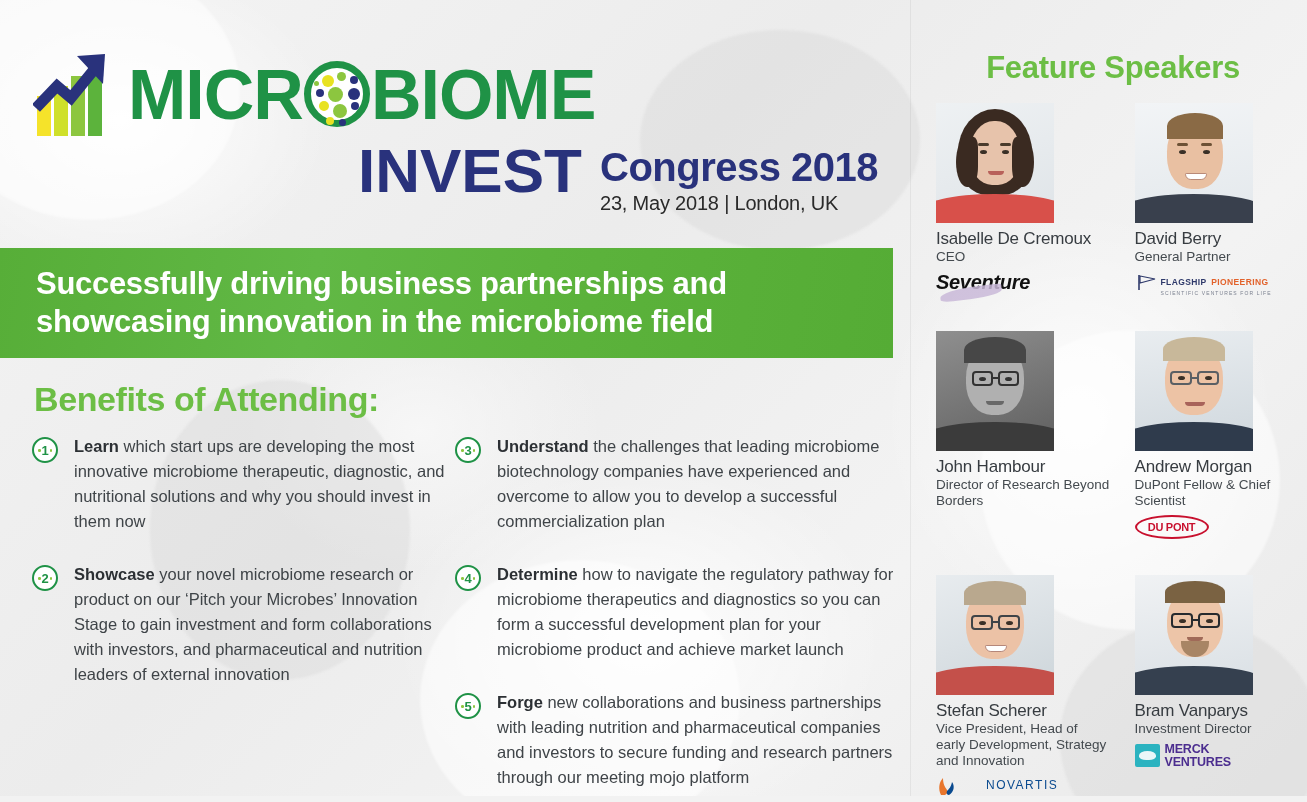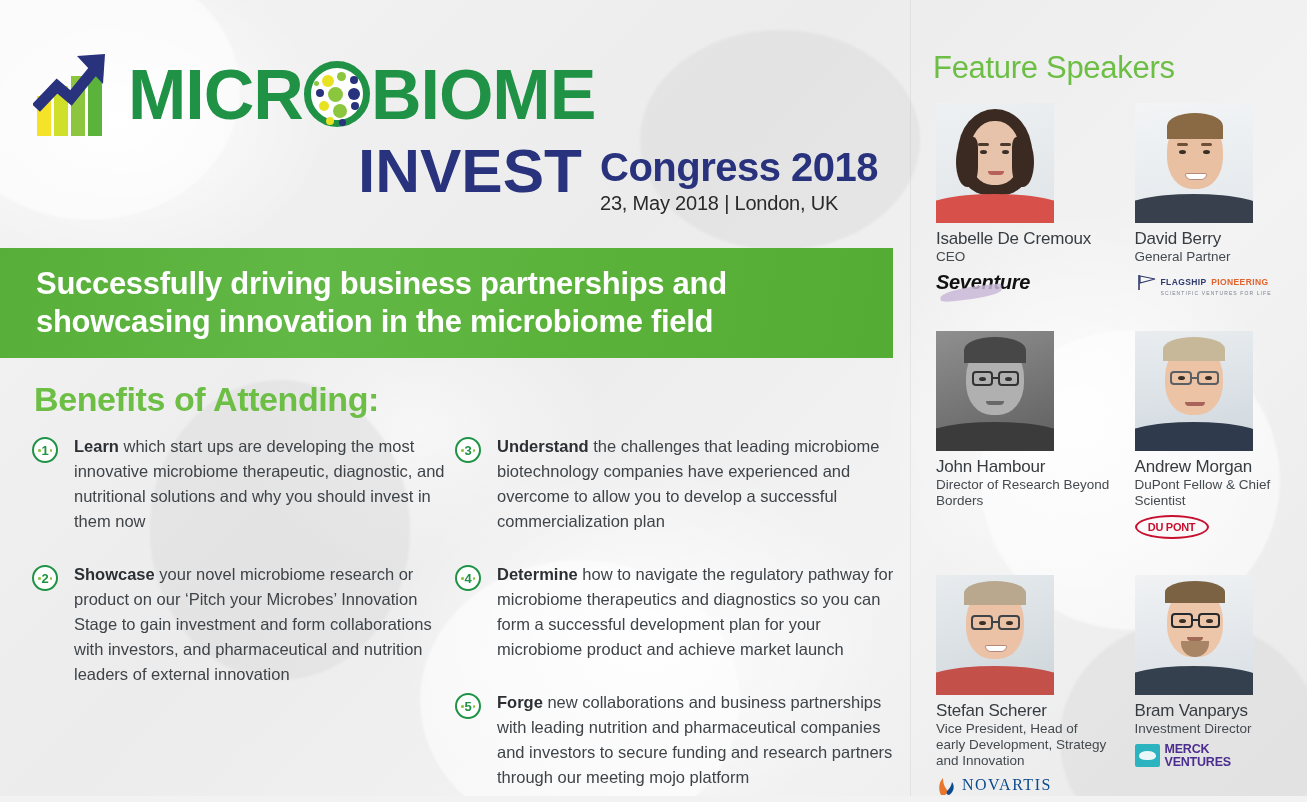--- a/index.html
+++ b/index.html
@@ -99,21 +99,21 @@
   .btext { font-size: 16.5px; line-height: 25px; color: #3f4448; }
   .btext b { font-weight: bold; color: #2c3034; }
 
   
   #right {
     position: absolute; left: 910px; top: 0; width: 397px; height: 802px;
     border-left: 1px solid rgba(0,0,0,0.05);
   }
   #speakers-title {
     position: absolute; left: 22px; top: 50px; width: 360px;
-    text-align: left; font-size: 31px; font-weight: normal; color: #6cbe45;
+    text-align: center; font-size: 31px; font-weight: bold; color: #6cbe45;
     letter-spacing: -0.3px;
   }
   .sp-grid { position: absolute; left: 0; top: 103px; width: 397px; }
   .sp-row { display: flex; }
   .sp { width: 177px; margin-left: 25px; }
   .sp:first-child { margin-left: 25px; }
   .photo {
     width: 118px; height: 120px; overflow: hidden; position: relative;
     background: #dfe2e5;
   }
@@ -155,21 +155,21 @@
   .logo-boehringer .bi-t { font-family: "Liberation Serif", serif; font-size: 11px; color: #2d4f7c; line-height: 13px; font-weight: bold; }
   .logo-dupont {
     width: 74px; height: 24px; border: 2px solid #c8102e; border-radius: 50%;
     display: flex; align-items: center; justify-content: center;
     font-size: 11px; font-weight: bold; color: #c8102e; letter-spacing: -0.3px;
     font-family: "Liberation Sans", sans-serif;
     text-align: right;
   }
   .logo-novartis { position: relative; padding-left: 26px; }
   .nv-mark { position: absolute; left: 0; top: 2px; width: 21px; height: 20px; }
-  .logo-novartis .nv-t { font-family: Liberation Serif, serif; font-size: 16px; color: #0a4a8f; letter-spacing: 1.5px; line-height: 20px; }
+  .logo-novartis .nv-t { font-family: Liberation Sans, sans-serif; font-size: 12px; color: #0a4a8f; letter-spacing: 1.5px; line-height: 20px; margin-left: 24px; }
   .logo-merck { position: relative; padding-left: 30px; }
   .mk-mark { position: absolute; left: 0; top: 1px; width: 25px; height: 23px; background: #2bb3c0; border-radius: 2px; }
   .mk-mark::after { content:""; position:absolute; left: 4px; top: 7px; width: 17px; height: 9px; background: #eaf6f8; border-radius: 60% 60% 50% 50%; }
   .logo-merck .mk-t1, .logo-merck .mk-t2 { font-size: 12.5px; font-weight: bold; color: #4b2d8f; line-height: 12.5px; letter-spacing: -0.2px; }
 </style>
 </head>
 <body>
 
 <div id="page">
 

